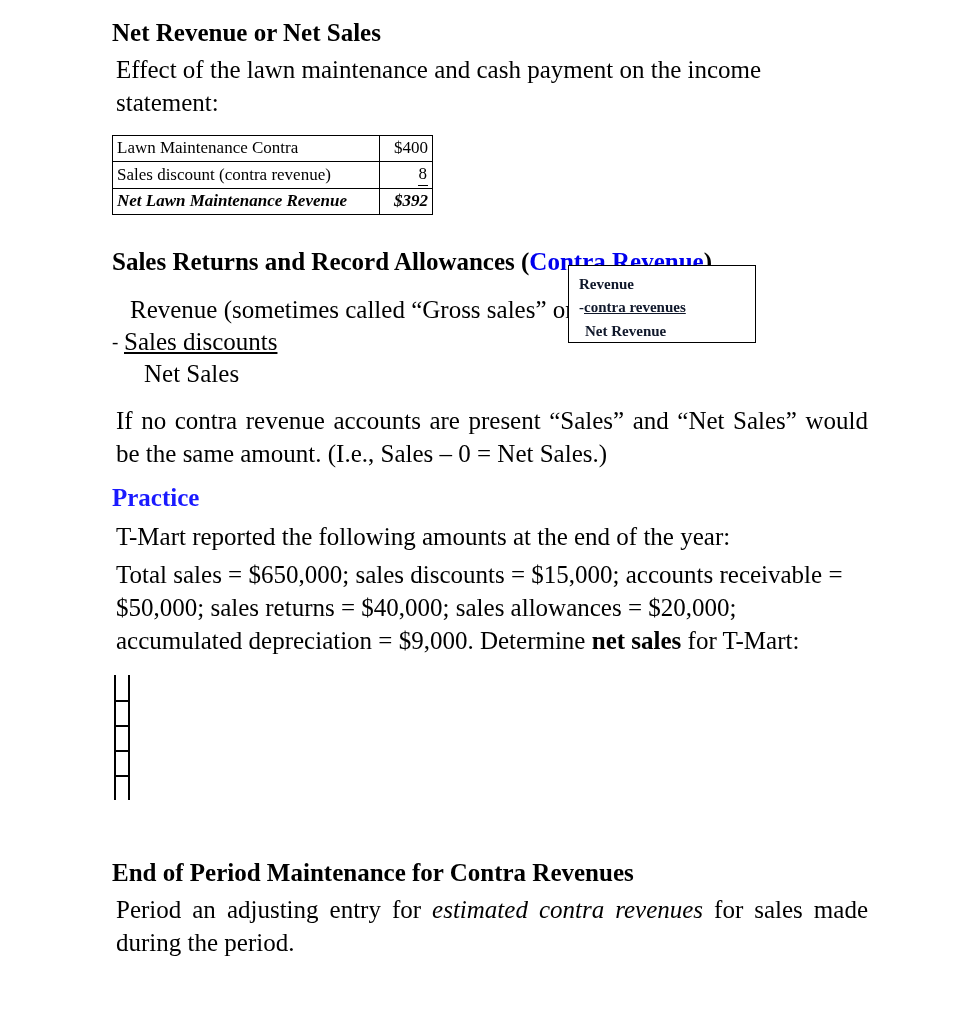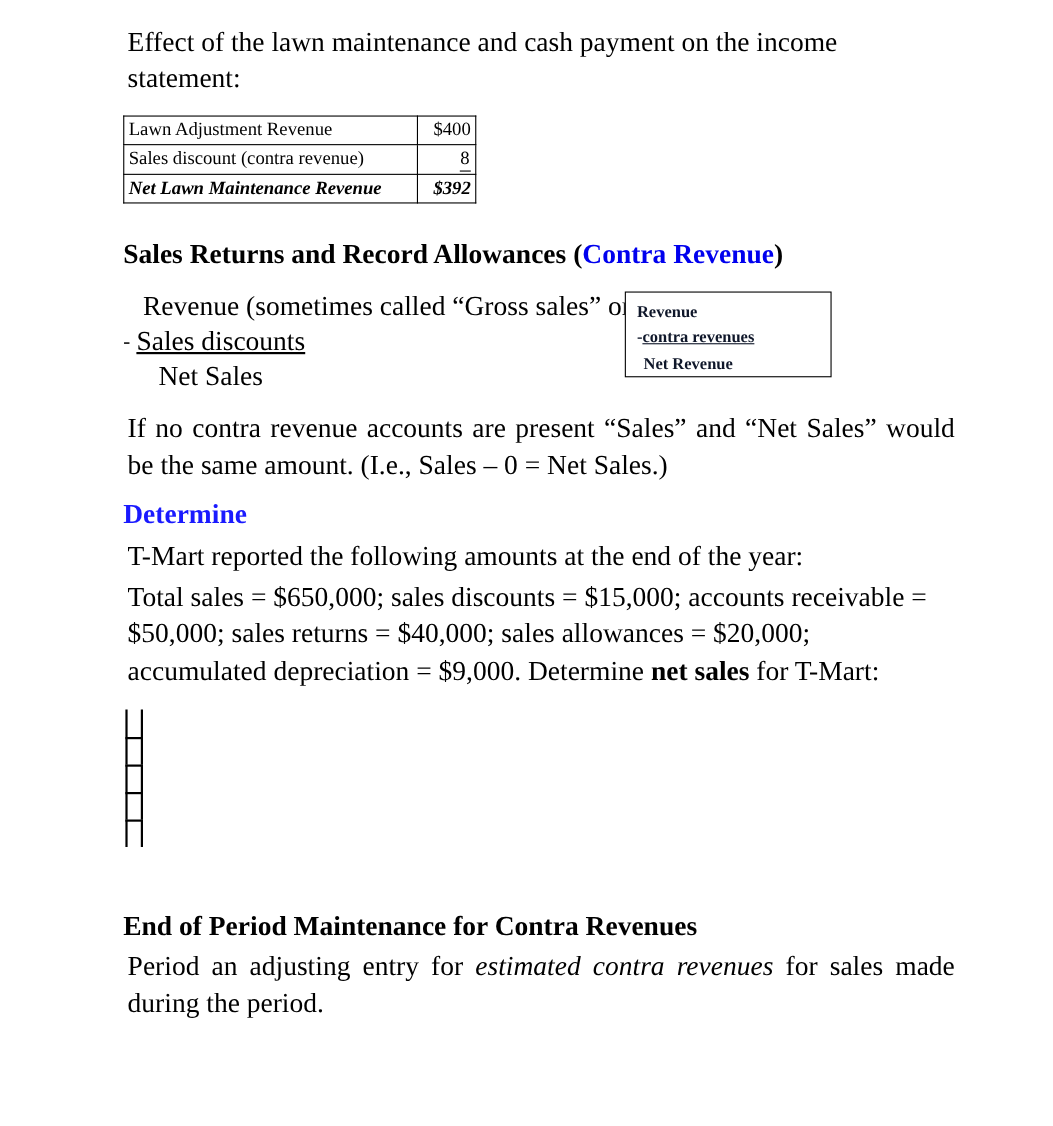--- a/index.html
+++ b/index.html
@@ -157,26 +157,27 @@
   b {
     font-weight: bold;
   }
 </style>
 </head>
 <body>
 
 <div class="page">
   <div class="content">
 
+    <h2 class="heading">Net Revenue or Net Sales</h2>
     <p class="body-text">Effect of the lawn maintenance and cash payment on the income statement:</p>
 
     <table class="lawn-table">
       <tbody>
         <tr>
-          <td class="label">Lawn Adjustment Revenue</td>
+          <td class="label">Lawn Maintenance Contra</td>
           <td class="amount">$400</td>
         </tr>
         <tr>
           <td class="label">Sales discount (contra revenue)</td>
           <td class="amount"><span class="underline-amt">8</span></td>
         </tr>
         <tr class="total">
           <td class="label">Net Lawn Maintenance Revenue</td>
           <td class="amount">$392</td>
         </tr>
@@ -188,21 +189,21 @@
     <h2 class="heading"><span>Sales Returns and Record Allowances (</span><span class="blue">Contra Revenue</span><span>)</span></h2>
 
     <div class="formula">
       <div><span class="ind">Revenue (sometimes called “Gross sales” or “Sal</span></div>
       <div><span class="dash">-</span><span class="underline">Sales discounts</span></div>
       <div><span class="netsales">Net Sales</span></div>
     </div>
 
     <p class="body-text para-justify" style="margin-top:14px">If no contra revenue accounts are present “Sales” and “Net Sales” would be the same amount.  (I.e., Sales – 0 = Net Sales.)</p>
 
-    <div class="practice">Determine</div>
+    <div class="practice">Practice</div>
 
     <p class="body-text">T-Mart reported the following amounts at the end of the year:</p>
     <p class="body-text"><span> Total sales = $650,000; sales discounts = $15,000; accounts receivable = $50,000; sales returns = $40,000; sales allowances = $20,000; accumulated depreciation = $9,000.  Determine </span><b>net sales</b><span> for T-Mart:</span></p>
 
     <div class="answer-box">
       <div class="row"></div>
       <div class="row"></div>
       <div class="row"></div>
       <div class="row"></div>
       <div class="row"></div>

